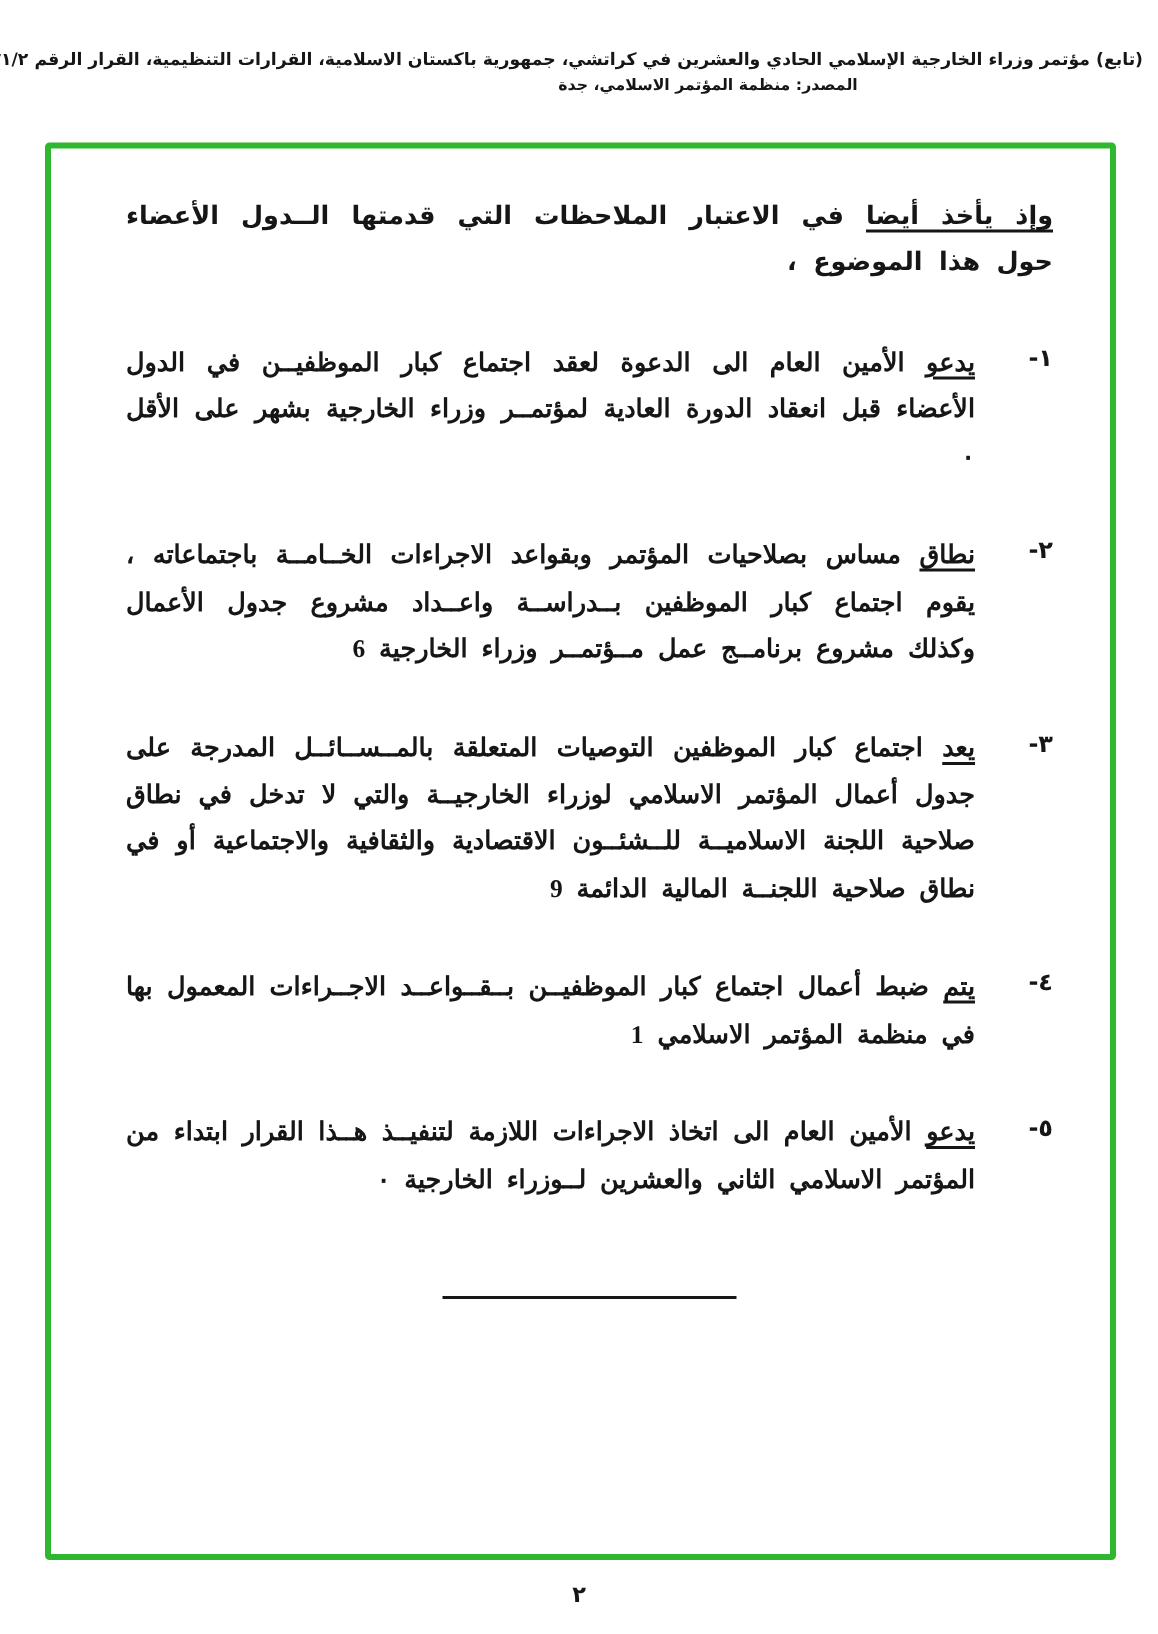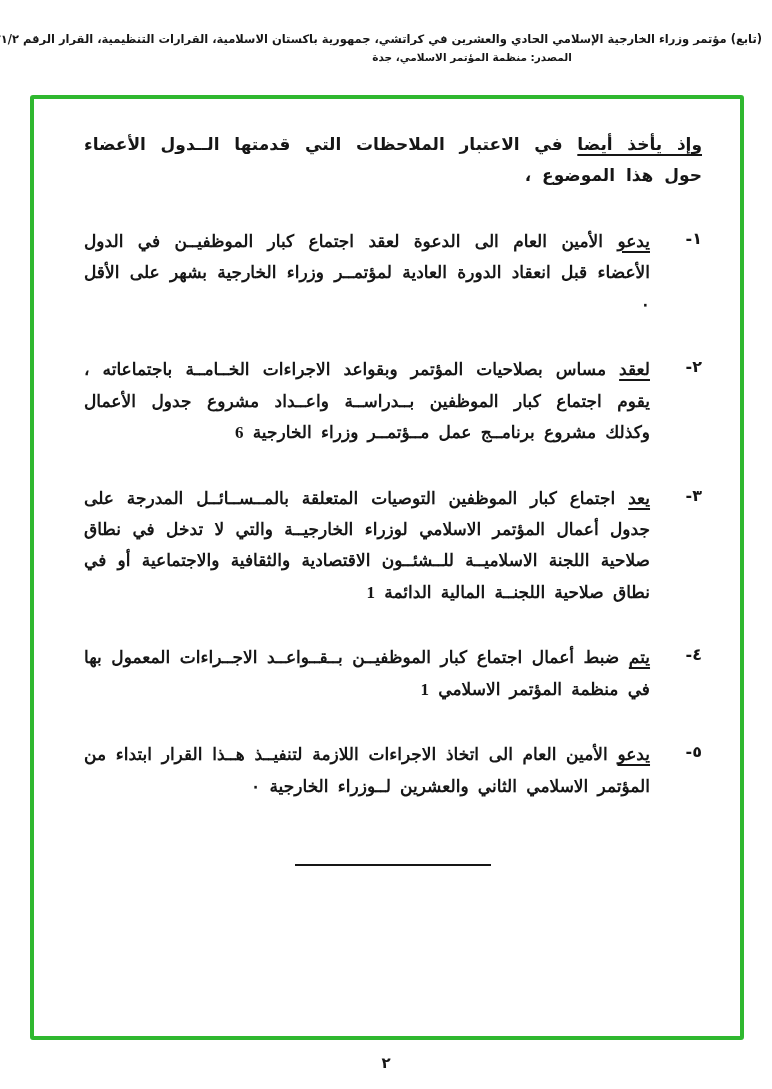--- a/index.html
+++ b/index.html
@@ -111,26 +111,26 @@
 
     <p class="para"><span class="lead">وإذ يأخذ أيضا</span> <span>في الاعتبار الملاحظات التي قدمتها الــدول الأعضاء حول هذا الموضوع ،</span></p>
 
     <div class="item">
       <span class="num">١-</span>
       <p class="para"><span class="lead">يدعو</span> <span>الأمين العام الى الدعوة لعقد اجتماع كبار الموظفيــن في الدول الأعضاء قبل انعقاد الدورة العادية لمؤتمــر وزراء الخارجية بشهر على الأقل ٠</span></p>
     </div>
 
     <div class="item">
       <span class="num">٢-</span>
-      <p class="para"><span class="lead">لعقد</span> <span>مساس بصلاحيات المؤتمر وبقواعد الاجراءات الخــامــة باجتماعاته ، يقوم اجتماع كبار الموظفين بــدراســة واعــداد مشروع جدول الأعمال وكذلك مشروع برنامــج عمل مــؤتمــر وزراء الخارجية 6</span></p>
+      <p class="para"><span class="lead">نطاق</span> <span>مساس بصلاحيات المؤتمر وبقواعد الاجراءات الخــامــة باجتماعاته ، يقوم اجتماع كبار الموظفين بــدراســة واعــداد مشروع جدول الأعمال وكذلك مشروع برنامــج عمل مــؤتمــر وزراء الخارجية 6</span></p>
     </div>
 
     <div class="item">
       <span class="num">٣-</span>
-      <p class="para"><span class="lead">يعد</span> <span>اجتماع كبار الموظفين التوصيات المتعلقة بالمــســائــل المدرجة على جدول أعمال المؤتمر الاسلامي لوزراء الخارجيــة والتي لا تدخل في نطاق صلاحية اللجنة الاسلاميــة للــشئــون الاقتصادية والثقافية والاجتماعية أو في نطاق صلاحية اللجنــة المالية الدائمة 1</span></p>
+      <p class="para"><span class="lead">يعد</span> <span>اجتماع كبار الموظفين التوصيات المتعلقة بالمــســائــل المدرجة على جدول أعمال المؤتمر الاسلامي لوزراء الخارجيــة والتي لا تدخل في نطاق صلاحية اللجنة الاسلاميــة للــشئــون الاقتصادية والثقافية والاجتماعية أو في نطاق صلاحية اللجنــة المالية الدائمة 9</span></p>
     </div>
 
     <div class="item">
       <span class="num">٤-</span>
       <p class="para"><span class="lead">يتم</span> <span>ضبط أعمال اجتماع كبار الموظفيــن بــقــواعــد الاجــراءات المعمول بها في منظمة المؤتمر الاسلامي 1</span></p>
     </div>
 
     <div class="item">
       <span class="num">٥-</span>
       <p class="para"><span class="lead">يدعو</span> <span>الأمين العام الى اتخاذ الاجراءات اللازمة لتنفيــذ هــذا القرار ابتداء من المؤتمر الاسلامي الثاني والعشرين لــوزراء الخارجية ٠</span></p>

